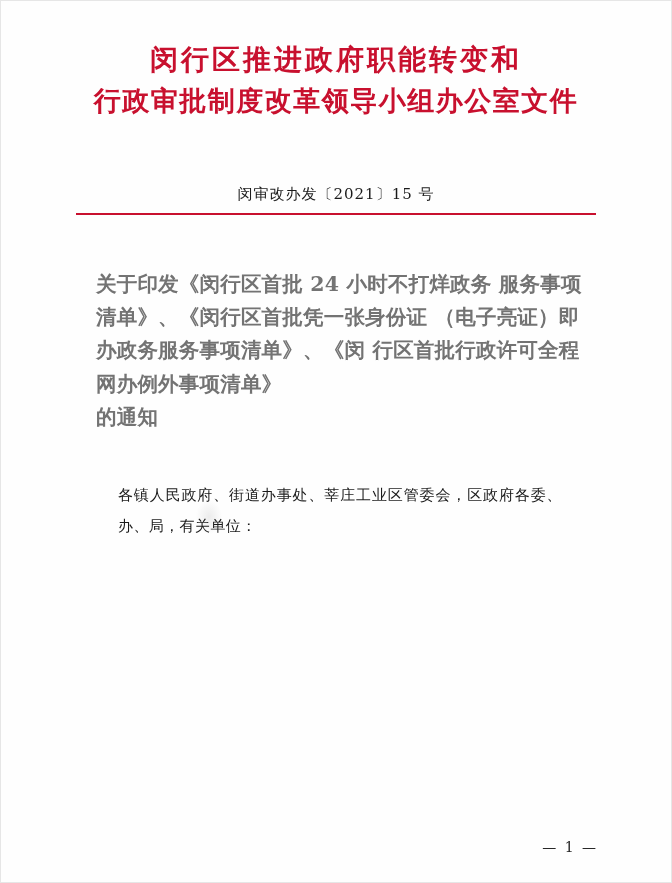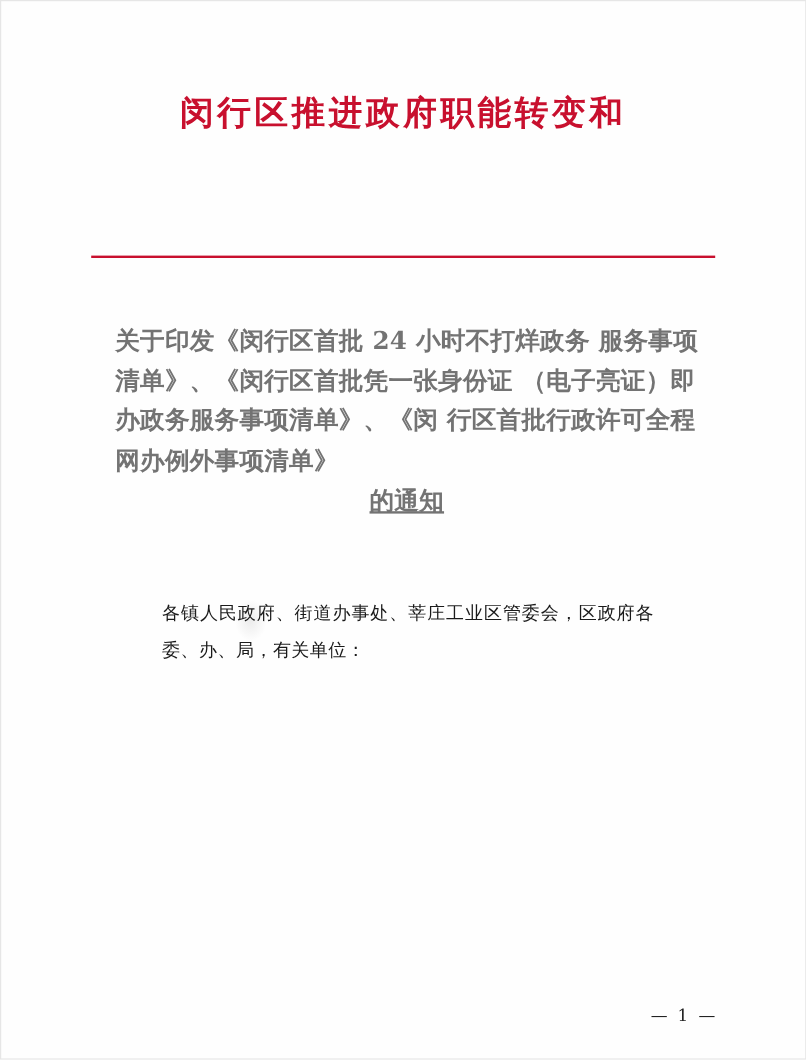--- a/index.html
+++ b/index.html
@@ -27,21 +27,20 @@
     border: 1px solid #e6e6e6;
     pointer-events: none;
   }
 
   .doc-header {
     position: absolute;
     top: 40px;
     left: 0;
     right: 0;
     text-align: center;
-    margin-top: 34px;
   }
   .doc-title-line {
     color: #c8102e;
     font-family: "DejaVu Serif", "Liberation Serif", serif;
     font-weight: bold;
     font-size: 28px;
     line-height: 1.45;
     letter-spacing: 3px;
     white-space: nowrap;
   }
@@ -77,39 +76,37 @@
     width: 486px;
     text-align: left;
     font-weight: bold;
     font-size: 20.5px;
     line-height: 1.62;
     color: #737373;
     letter-spacing: 0.2px;
   }
   .subject .last-line {
     display: block;
-    text-align: center;
-    text-decoration: underline;
+    text-align: left;
   }
 
   .body-text {
     position: absolute;
     top: 480px;
     left: 118px;
     width: 444px;
     font-size: 15px;
     line-height: 2.05;
     color: #1a1a1a;
     letter-spacing: 0.4px;
   }
   .body-text p {
-    margin: 17px;
+    margin: 0;
     text-align: justify;
     text-justify: inter-ideograph;
-    font-family: Liberation Serif, serif;
   }
   .body-text p.indent {
     text-indent: 2em;
   }
 
   .stamp-shadow {
     position: absolute;
     top: 500px;
     left: 196px;
     width: 26px;
@@ -128,22 +125,24 @@
   }
 </style>
 </head>
 <body>
 
 <div class="page">
   <div class="scan-edge"></div>
 
   <div class="doc-header">
     <div class="doc-title-line line1">闵行区推进政府职能转变和</div>
+    <div class="doc-title-line line2">行政审批制度改革领导小组办公室文件</div>
   </div>
 
+  <div class="doc-number">闵审改办发〔2021〕15 号</div>
 
   <div class="red-rule"></div>
 
   <div class="subject">
     <span>关于印发《闵行区首批 24 小时不打烊政务</span>
     <span>服务事项清单》、《闵行区首批凭一张身份证</span>
     <span>（电子亮证）即办政务服务事项清单》、《闵</span>
     <span>行区首批行政许可全程网办例外事项清单》</span>
     <span class="last-line">的通知</span>
   </div>

